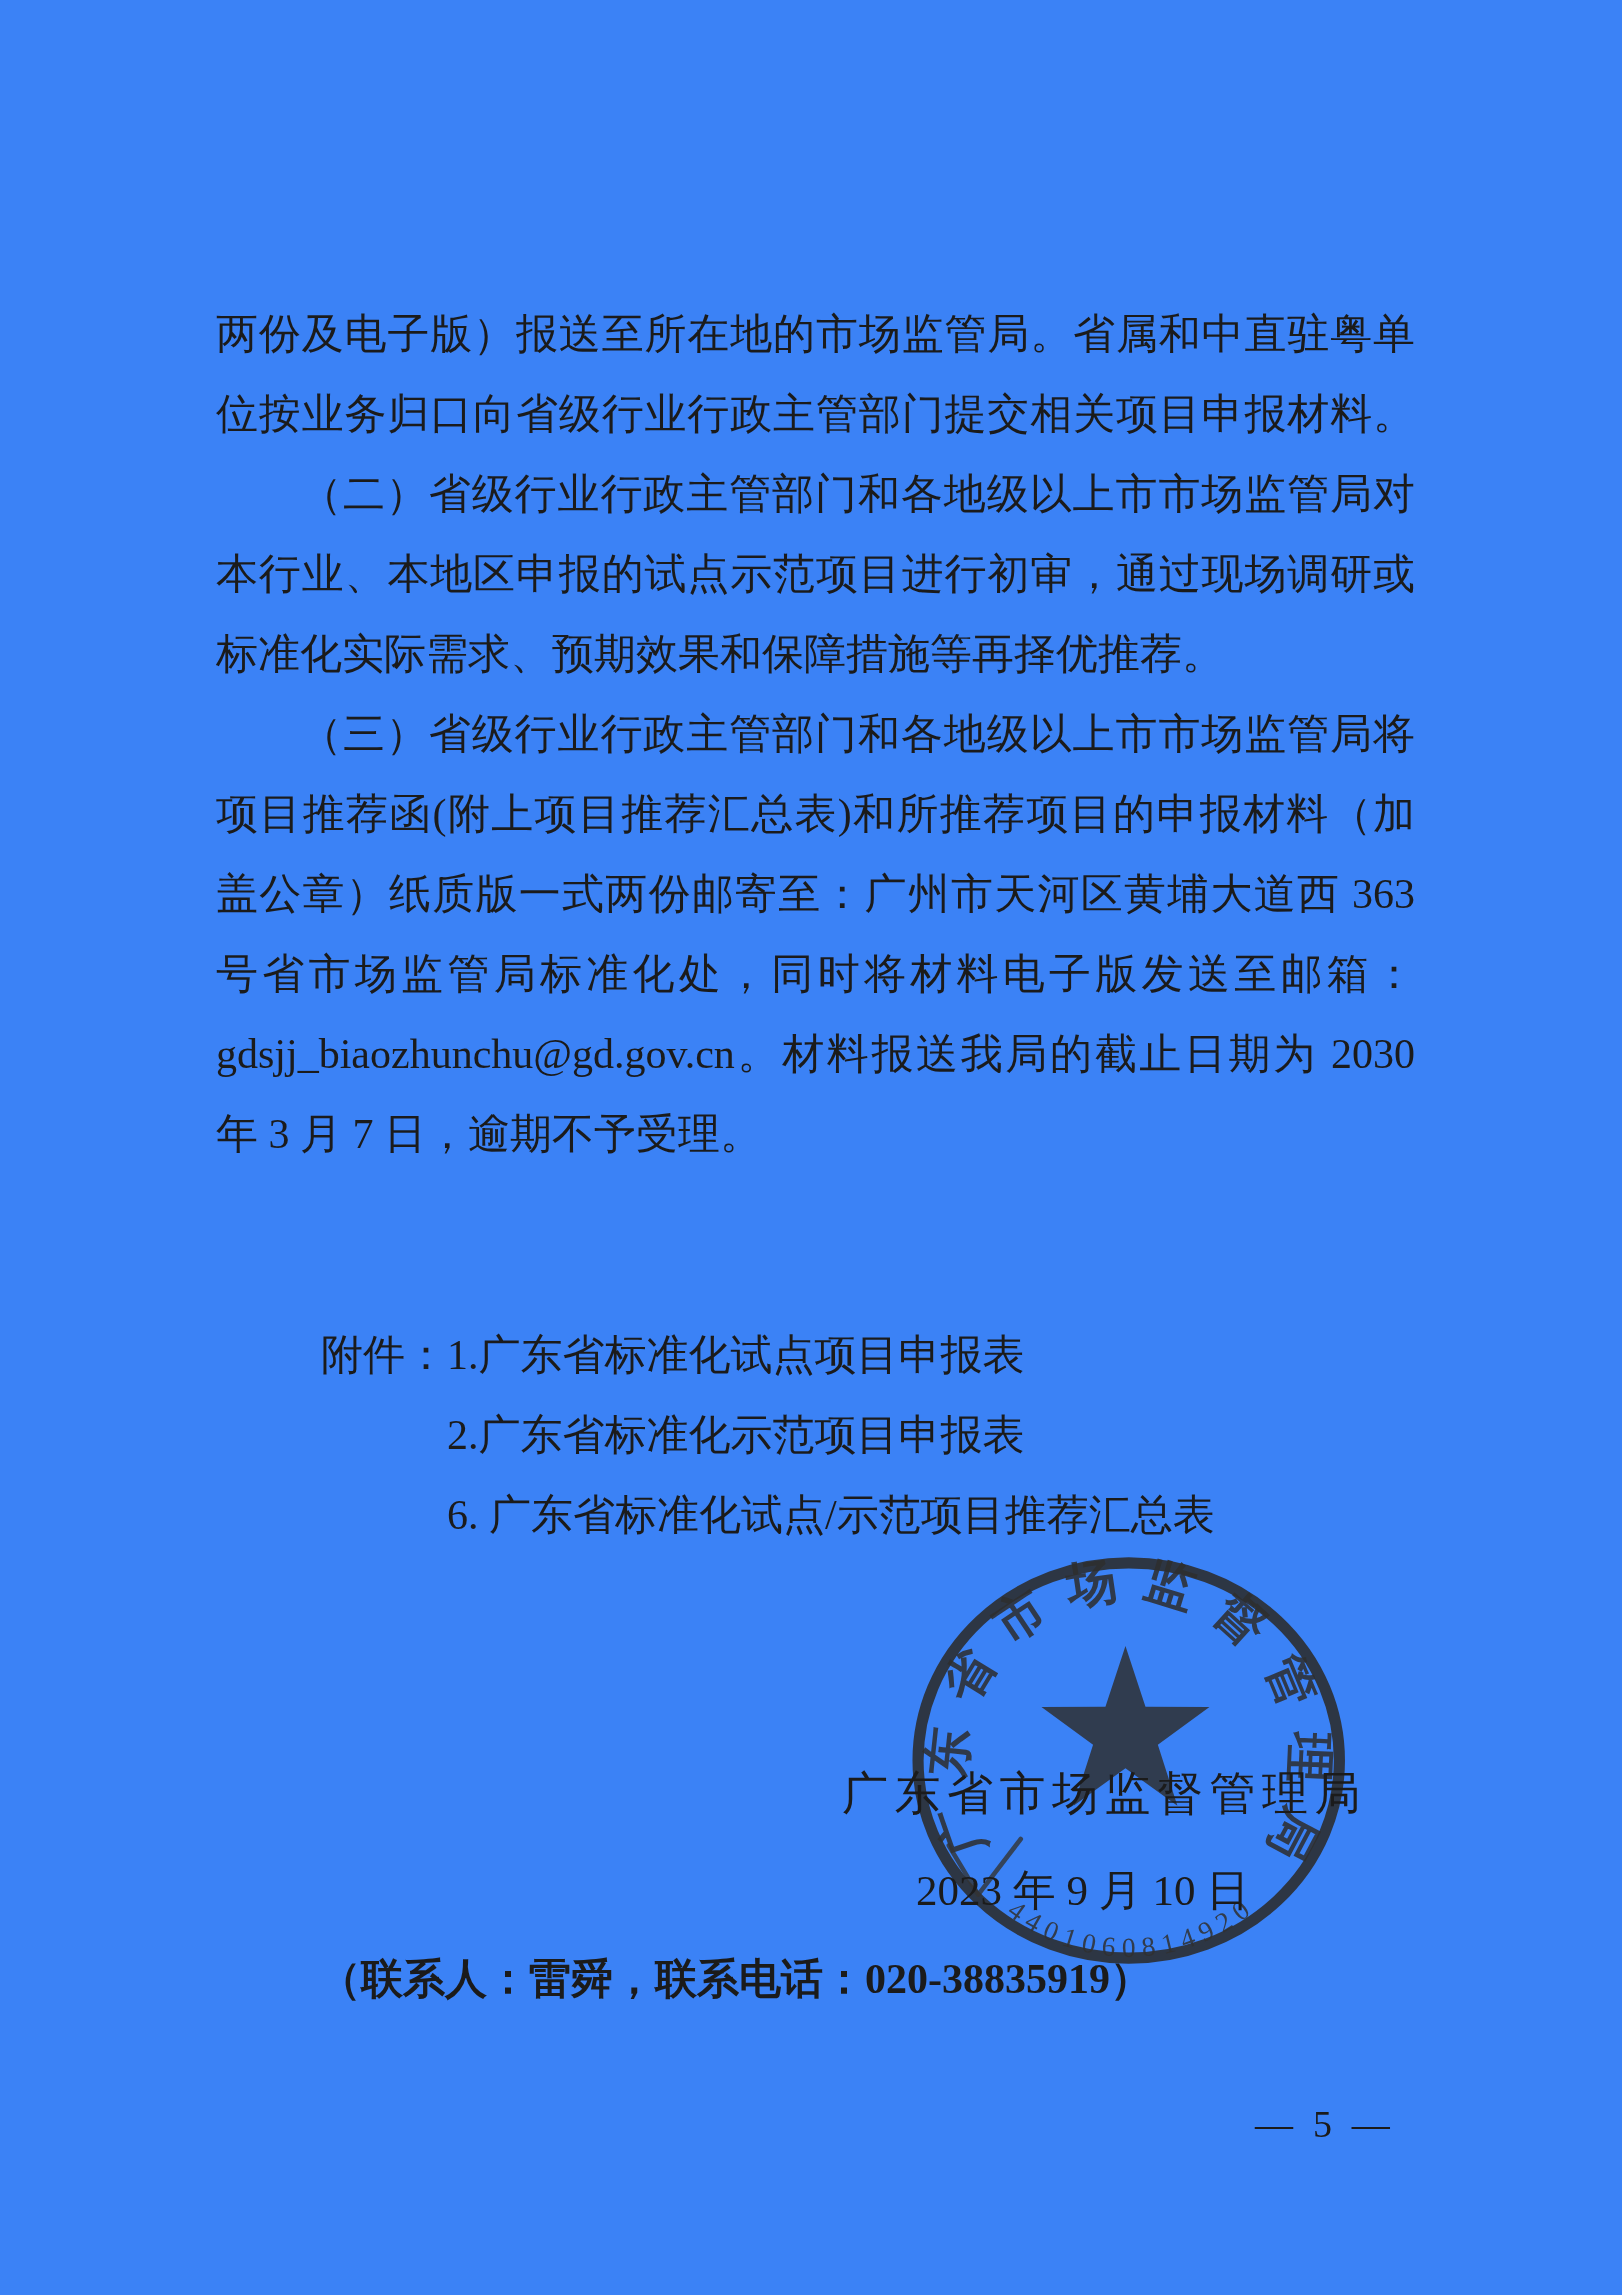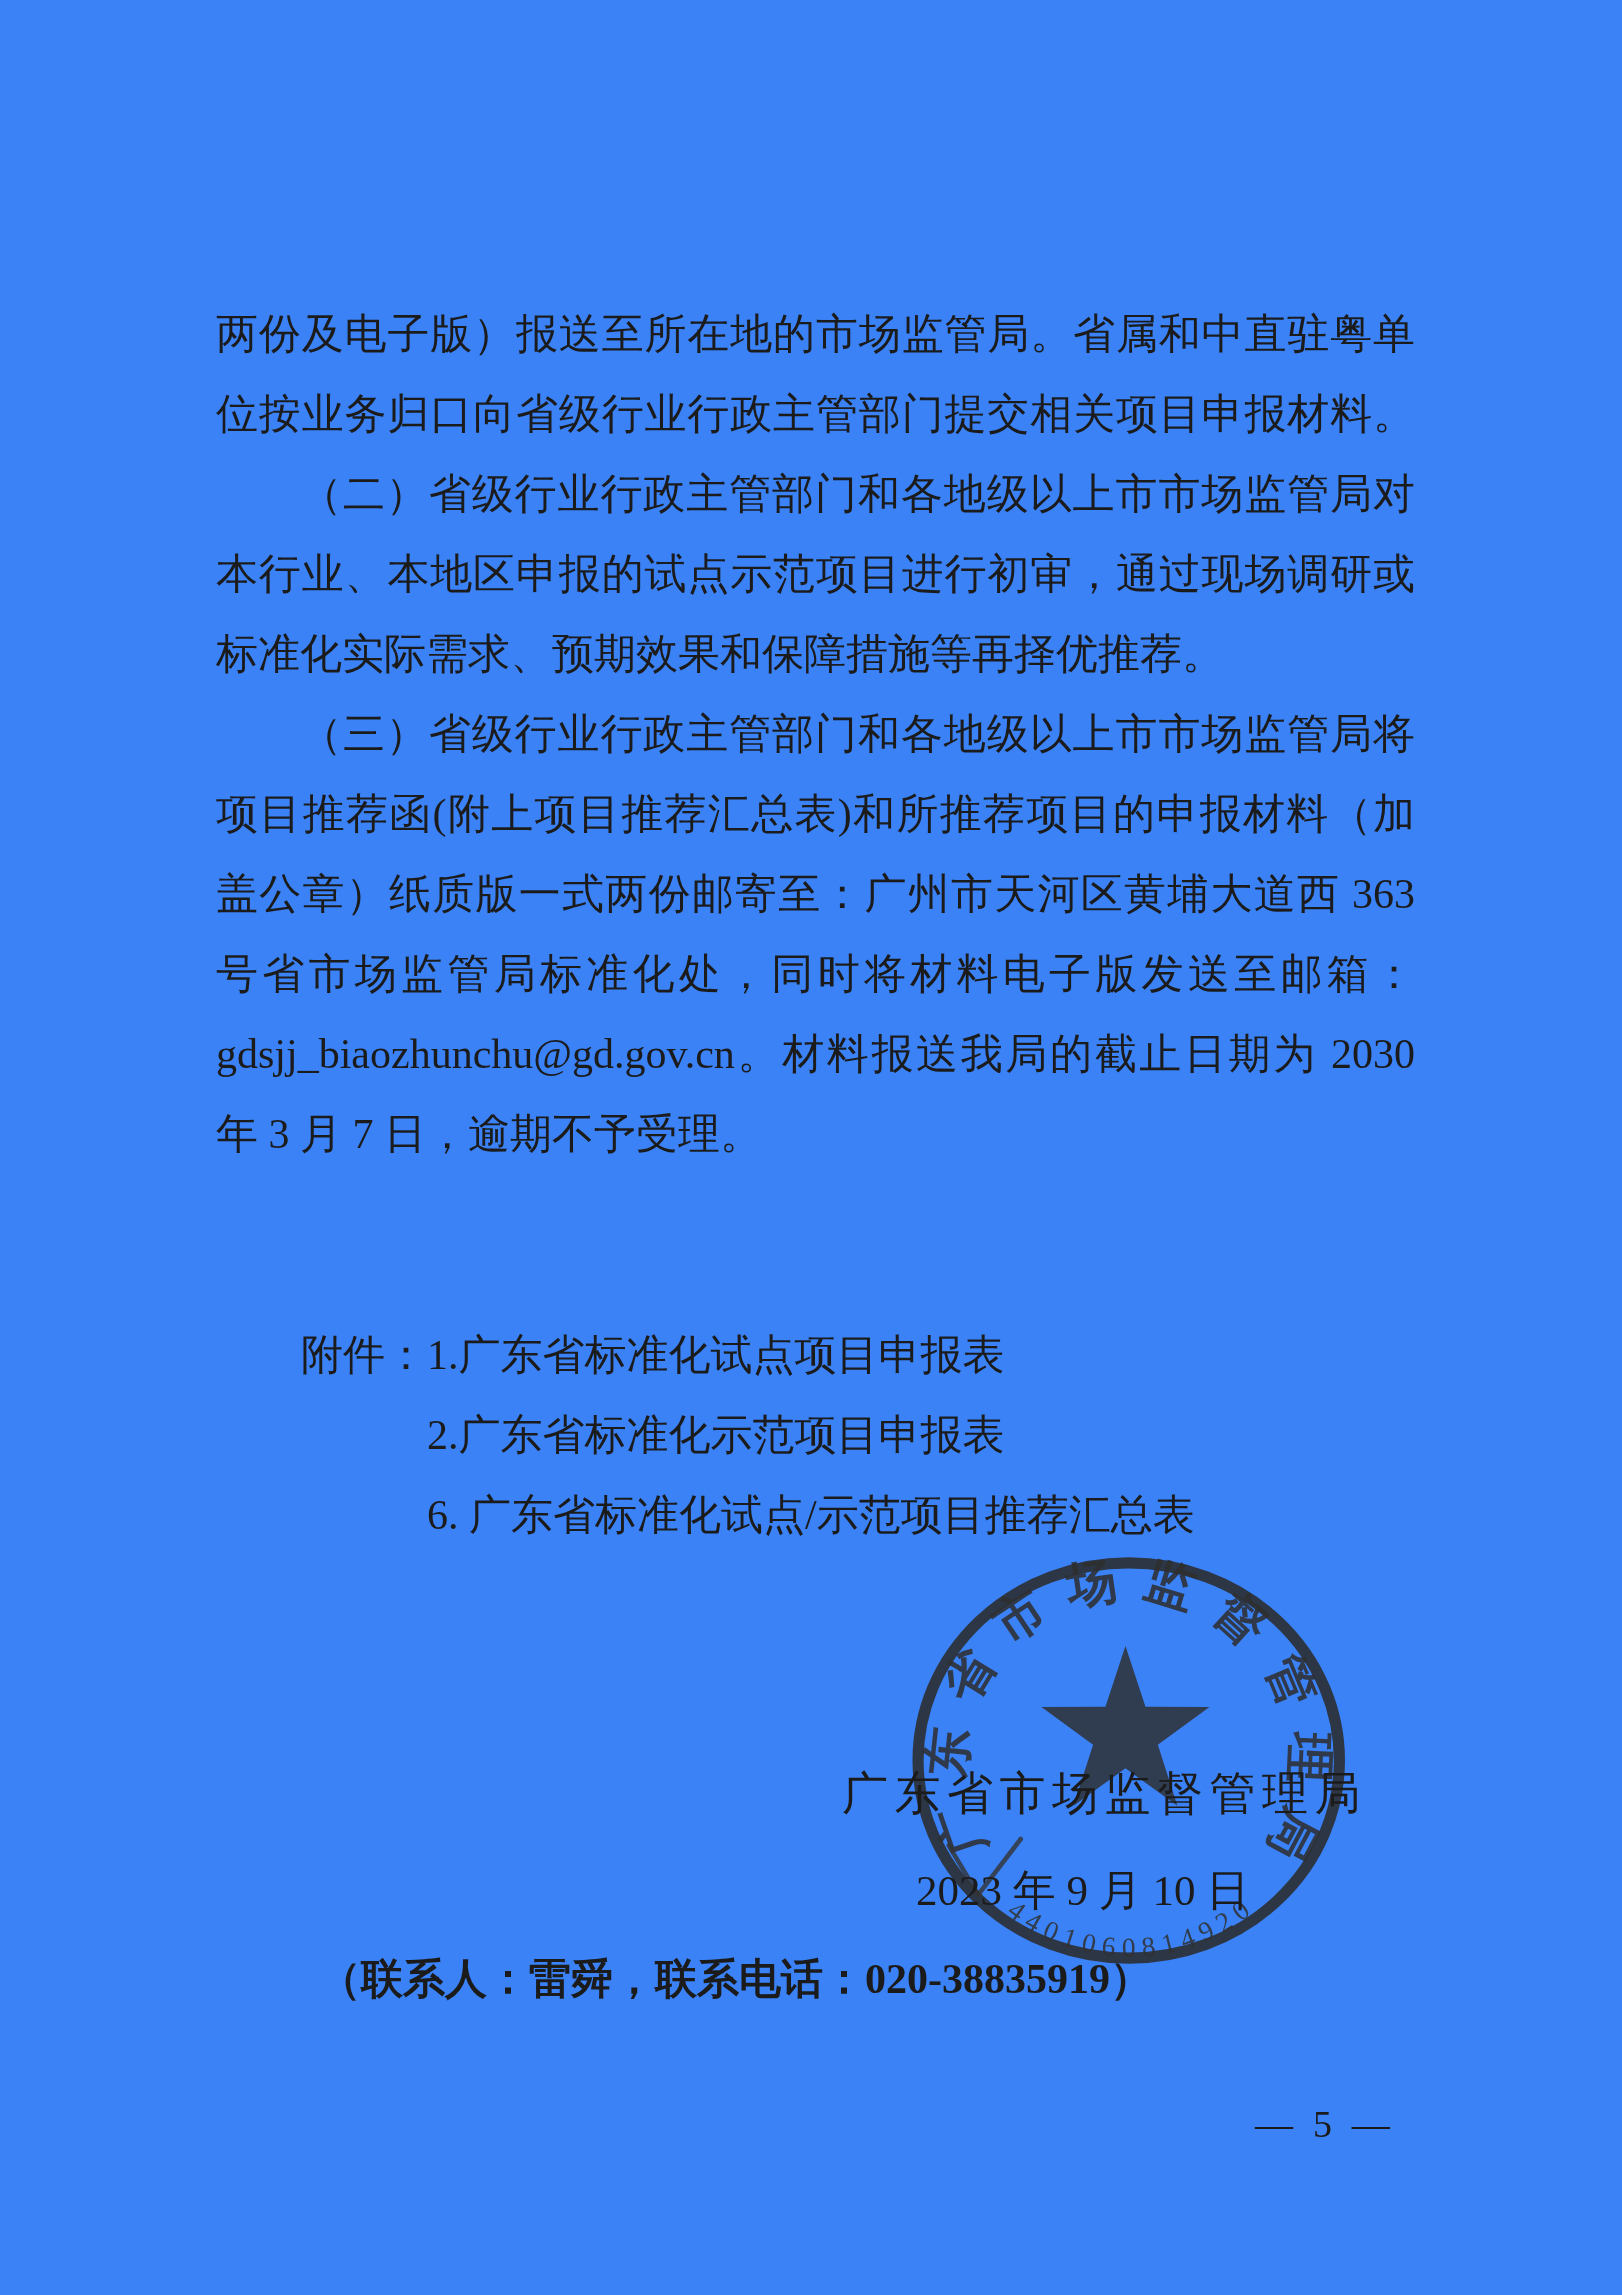--- a/index.html
+++ b/index.html
@@ -21,21 +21,21 @@
     min-height:80px;
   }
   .j{ text-align:justify; text-align-last:justify; }
   .indent{ padding-left:84px; }
 
   
   .attachments{
     position:absolute;left:301px;top:1315px;
     font-size:42px;
   }
-  .attachments .line{ line-height:80px; }
+  .attachments .line{ line-height:80px;margin-left:20px; }
   .att-cont{ padding-left:126px; }
 
   
   .seal{ position:absolute;left:903px;top:1538px;width:458px;height:445px; }
   .seal-ring{ fill:none;stroke:#2b2b2b;stroke-width:17;opacity:.88; }
   .seal-arc-text{
     font-family:"Liberation Serif","DejaVu Serif",serif;
     font-size:76px;font-weight:600;fill:#2e2e2e;opacity:.86;
     letter-spacing:34px;
   }

